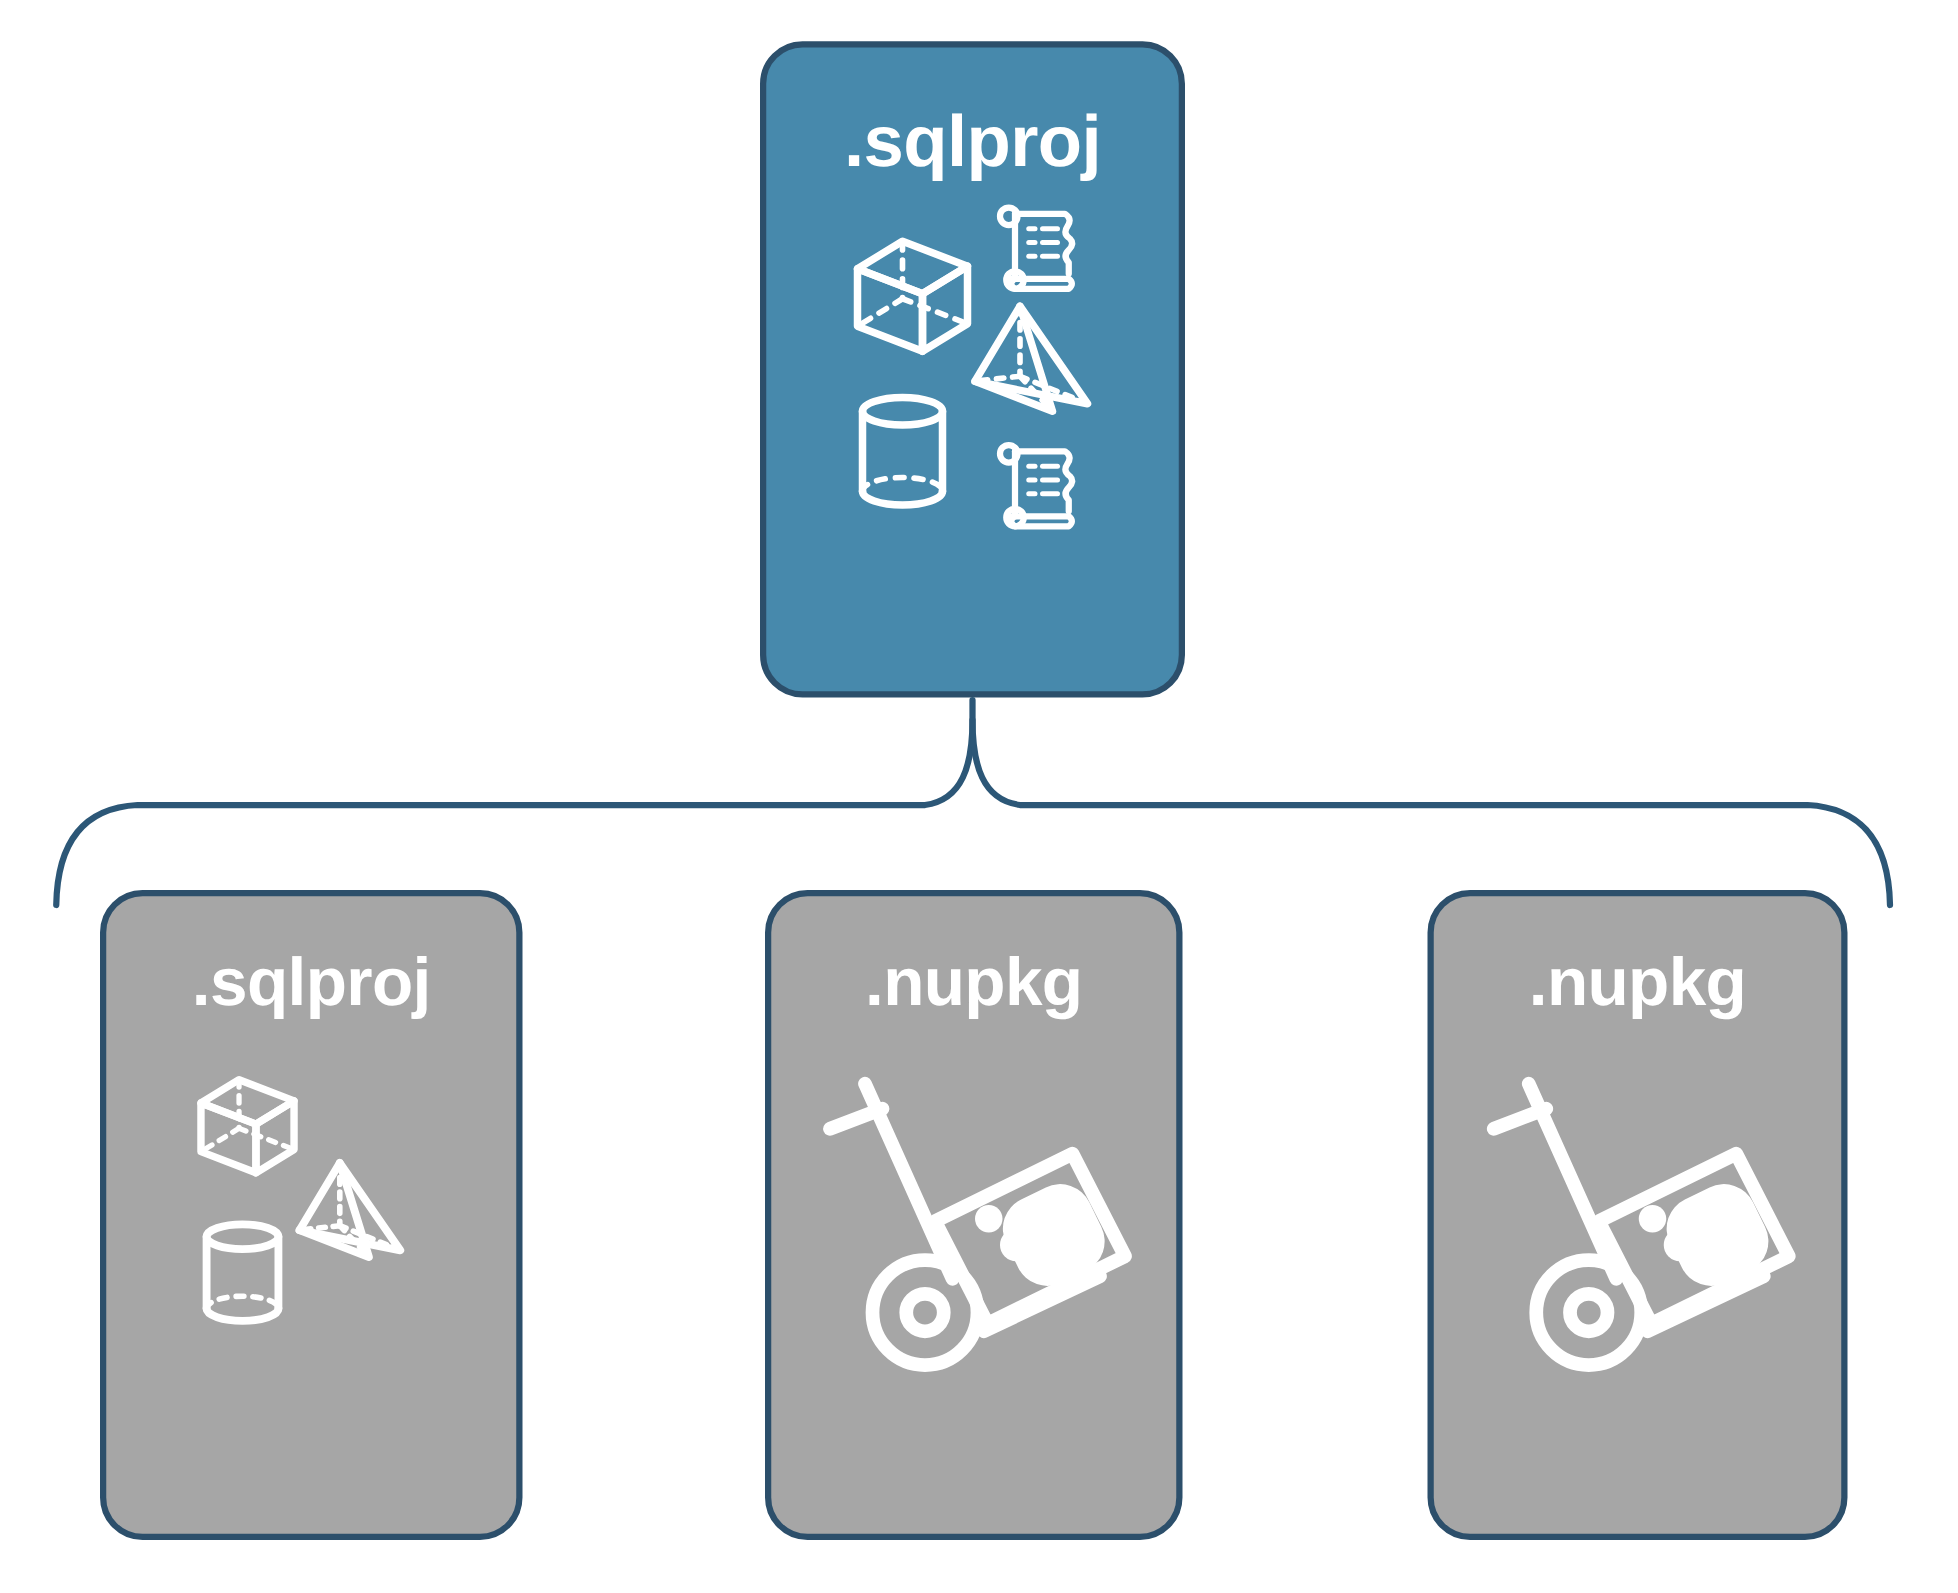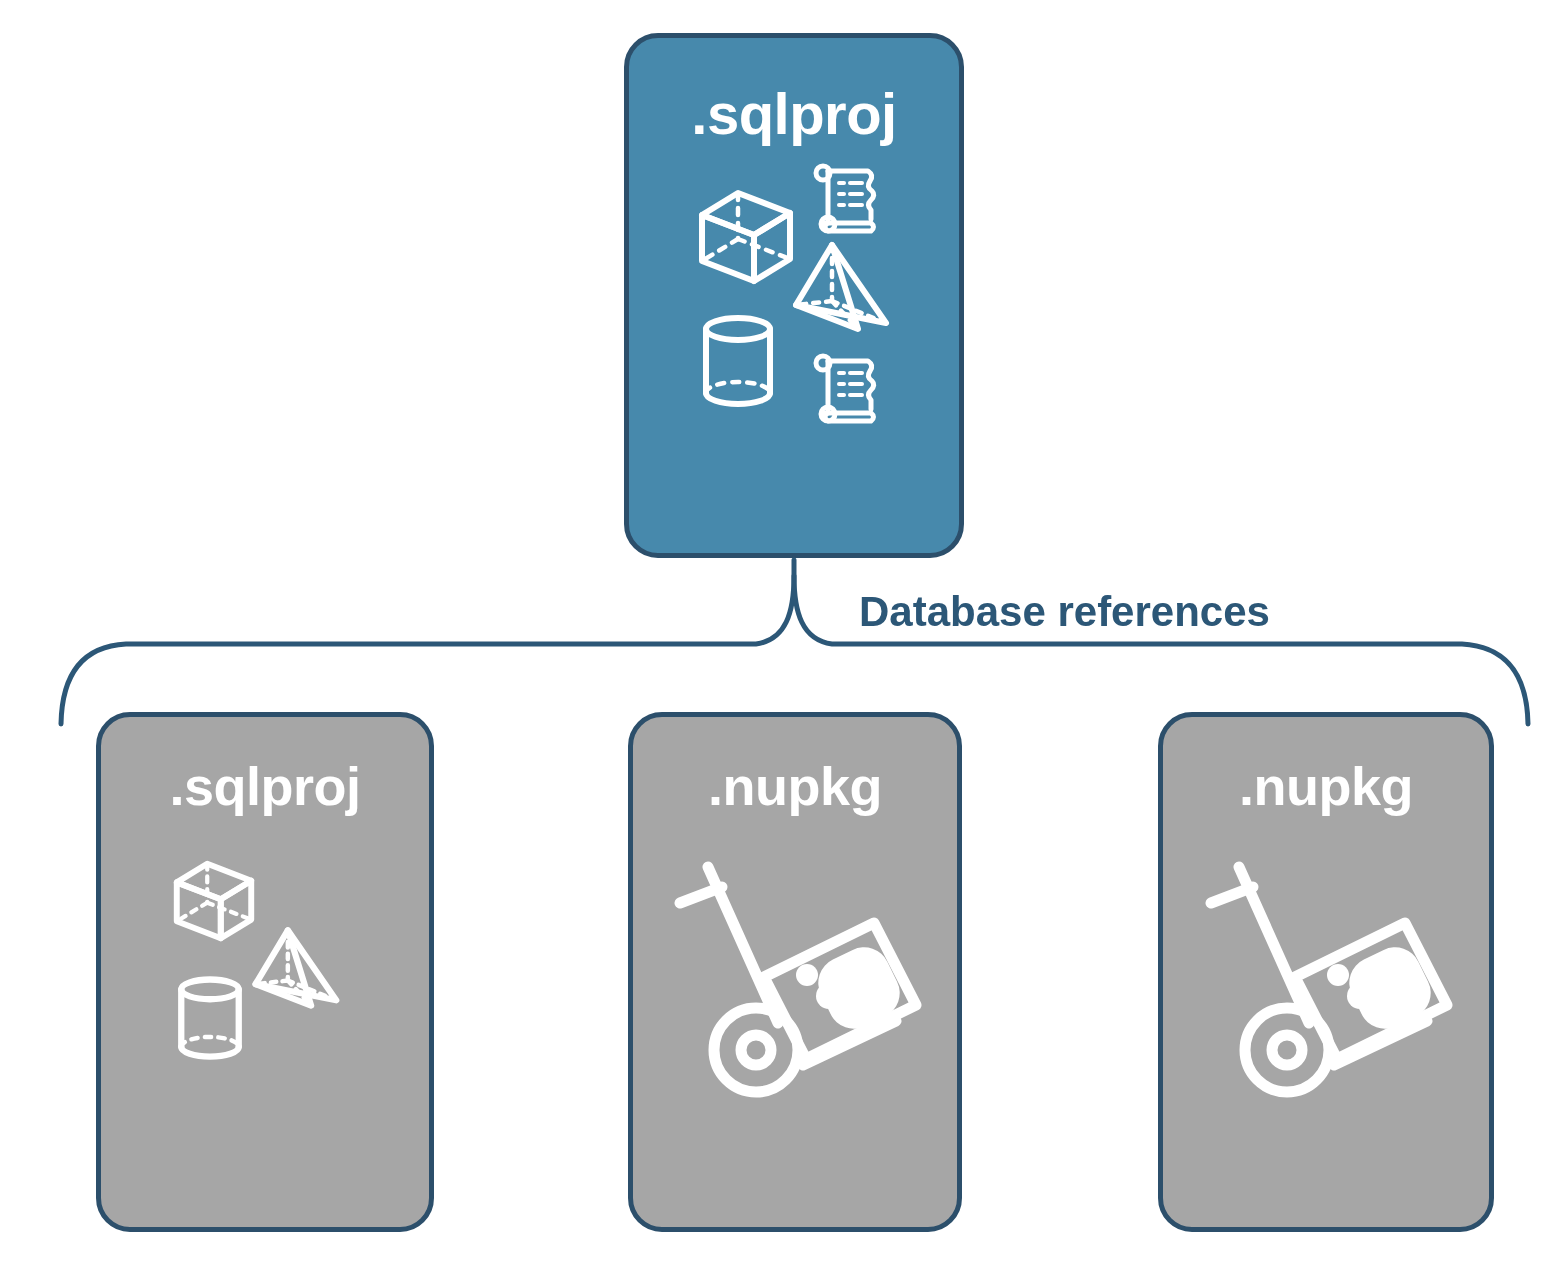--- a/index.html
+++ b/index.html
@@ -9,21 +9,21 @@
   }
   body {
     width: 1566px;
     height: 1274px;
     position: relative;
     overflow: hidden;
     font-family: "Liberation Sans", sans-serif;
   }
   #diagram-root {
     position: absolute;
-    left: 16px; top: 0;
+    left: 0; top: 0;
     width: 1286px;
     height: 1274px;
     border-radius: 11px;
   }
   .node-box {
     position: absolute;
     box-sizing: border-box;
     border: 5px solid #2C4F6B;
     border-radius: 34px;
     display: flex;
@@ -197,21 +197,20 @@
              L778 576
              C778 612 770 640 740 644
              L110 644
              C72 646 46 668 45 724" fill="none" stroke="#2C5777" stroke-width="5" stroke-linecap="round"></path>
     <path d="M778 576
              C778 612 786 640 816 644
              L1446 644
              C1484 646 1511 668 1512 724" fill="none" stroke="#2C5777" stroke-width="5" stroke-linecap="round"></path>
   </svg>
 
-  <div id="brace-label">Database references</div>
 
   <div class="node-box secondary" id="node-ref-sqlproj">
     <div class="node-title">.sqlproj</div>
     <div class="shapes-cluster-small">
 
       <svg class="icon-abs" style="left:0px; top:0px;" width="88" height="88" viewBox="0 0 104 104">
         <g fill="none" stroke="#ffffff" stroke-width="7" stroke-linecap="round" stroke-linejoin="round">
           <path d="M8 30 L44 8 L96 28 L60 50 Z"></path>
           <path d="M8 30 L8 76 L60 96 L60 50 Z"></path>
           <path d="M60 50 L96 28 L96 74 L60 96 Z"></path>

